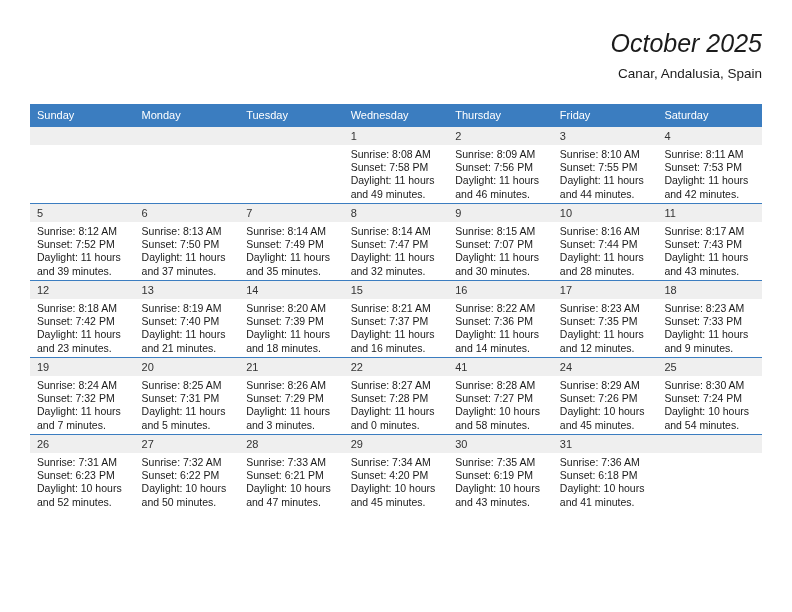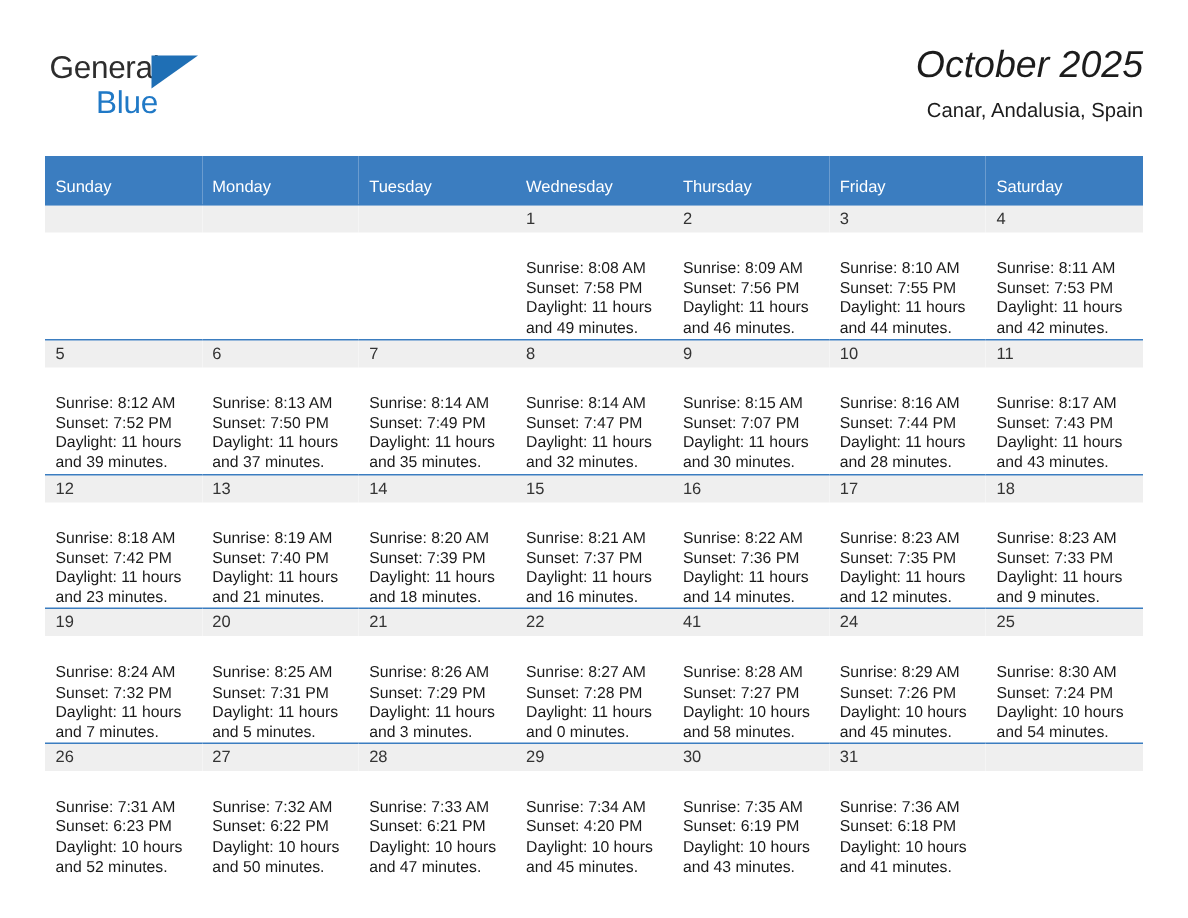--- a/index.html
+++ b/index.html
@@ -92,21 +92,21 @@
     width: 732px;
     border-collapse: collapse;
     table-layout: fixed;
   }
   .calendar th {
     background: #3b7dc0;
     color: #ffffff;
     font-size: 11px;
     font-weight: normal;
     text-align: left;
-    padding: 15px 0 5px 7px;
+    padding: 5px 0 5px 7px;
     height: 11px;
     border: none;
   }
   .calendar td {
     width: 104.5px;
     height: 76px;
     vertical-align: top;
     padding: 0;
     border-top: 1px solid #3b7dc0;
     background: #ffffff;
@@ -117,39 +117,34 @@
     font-size: 11px;
     color: #333333;
     padding: 3px 0 3px 7px;
     line-height: 12px;
     height: 12px;
   }
   .daynum.empty {
     color: transparent;
   }
   .info {
-    padding: 18px 6px 0 7px;
+    padding: 3px 6px 0 7px;
     font-size: 10.5px;
     line-height: 13.2px;
     color: #1a1a1a;
   }
   .info .ln { display: block; white-space: nowrap; }
 </style>
 </head>
 <body>
 
 <div class="page">
 
   <div class="header">
 
-    <div class="logo">
-      <span class="logo-general">General</span>
-      <span class="logo-tri"></span>
-      <span class="logo-blue">Blue</span>
-    </div>
 
     <div class="title-wrap">
       <div class="cal-title">October 2025</div>
       <div class="cal-subtitle">Canar, Andalusia, Spain</div>
     </div>
 
   </div>
 
   <table class="calendar">
     <thead>

